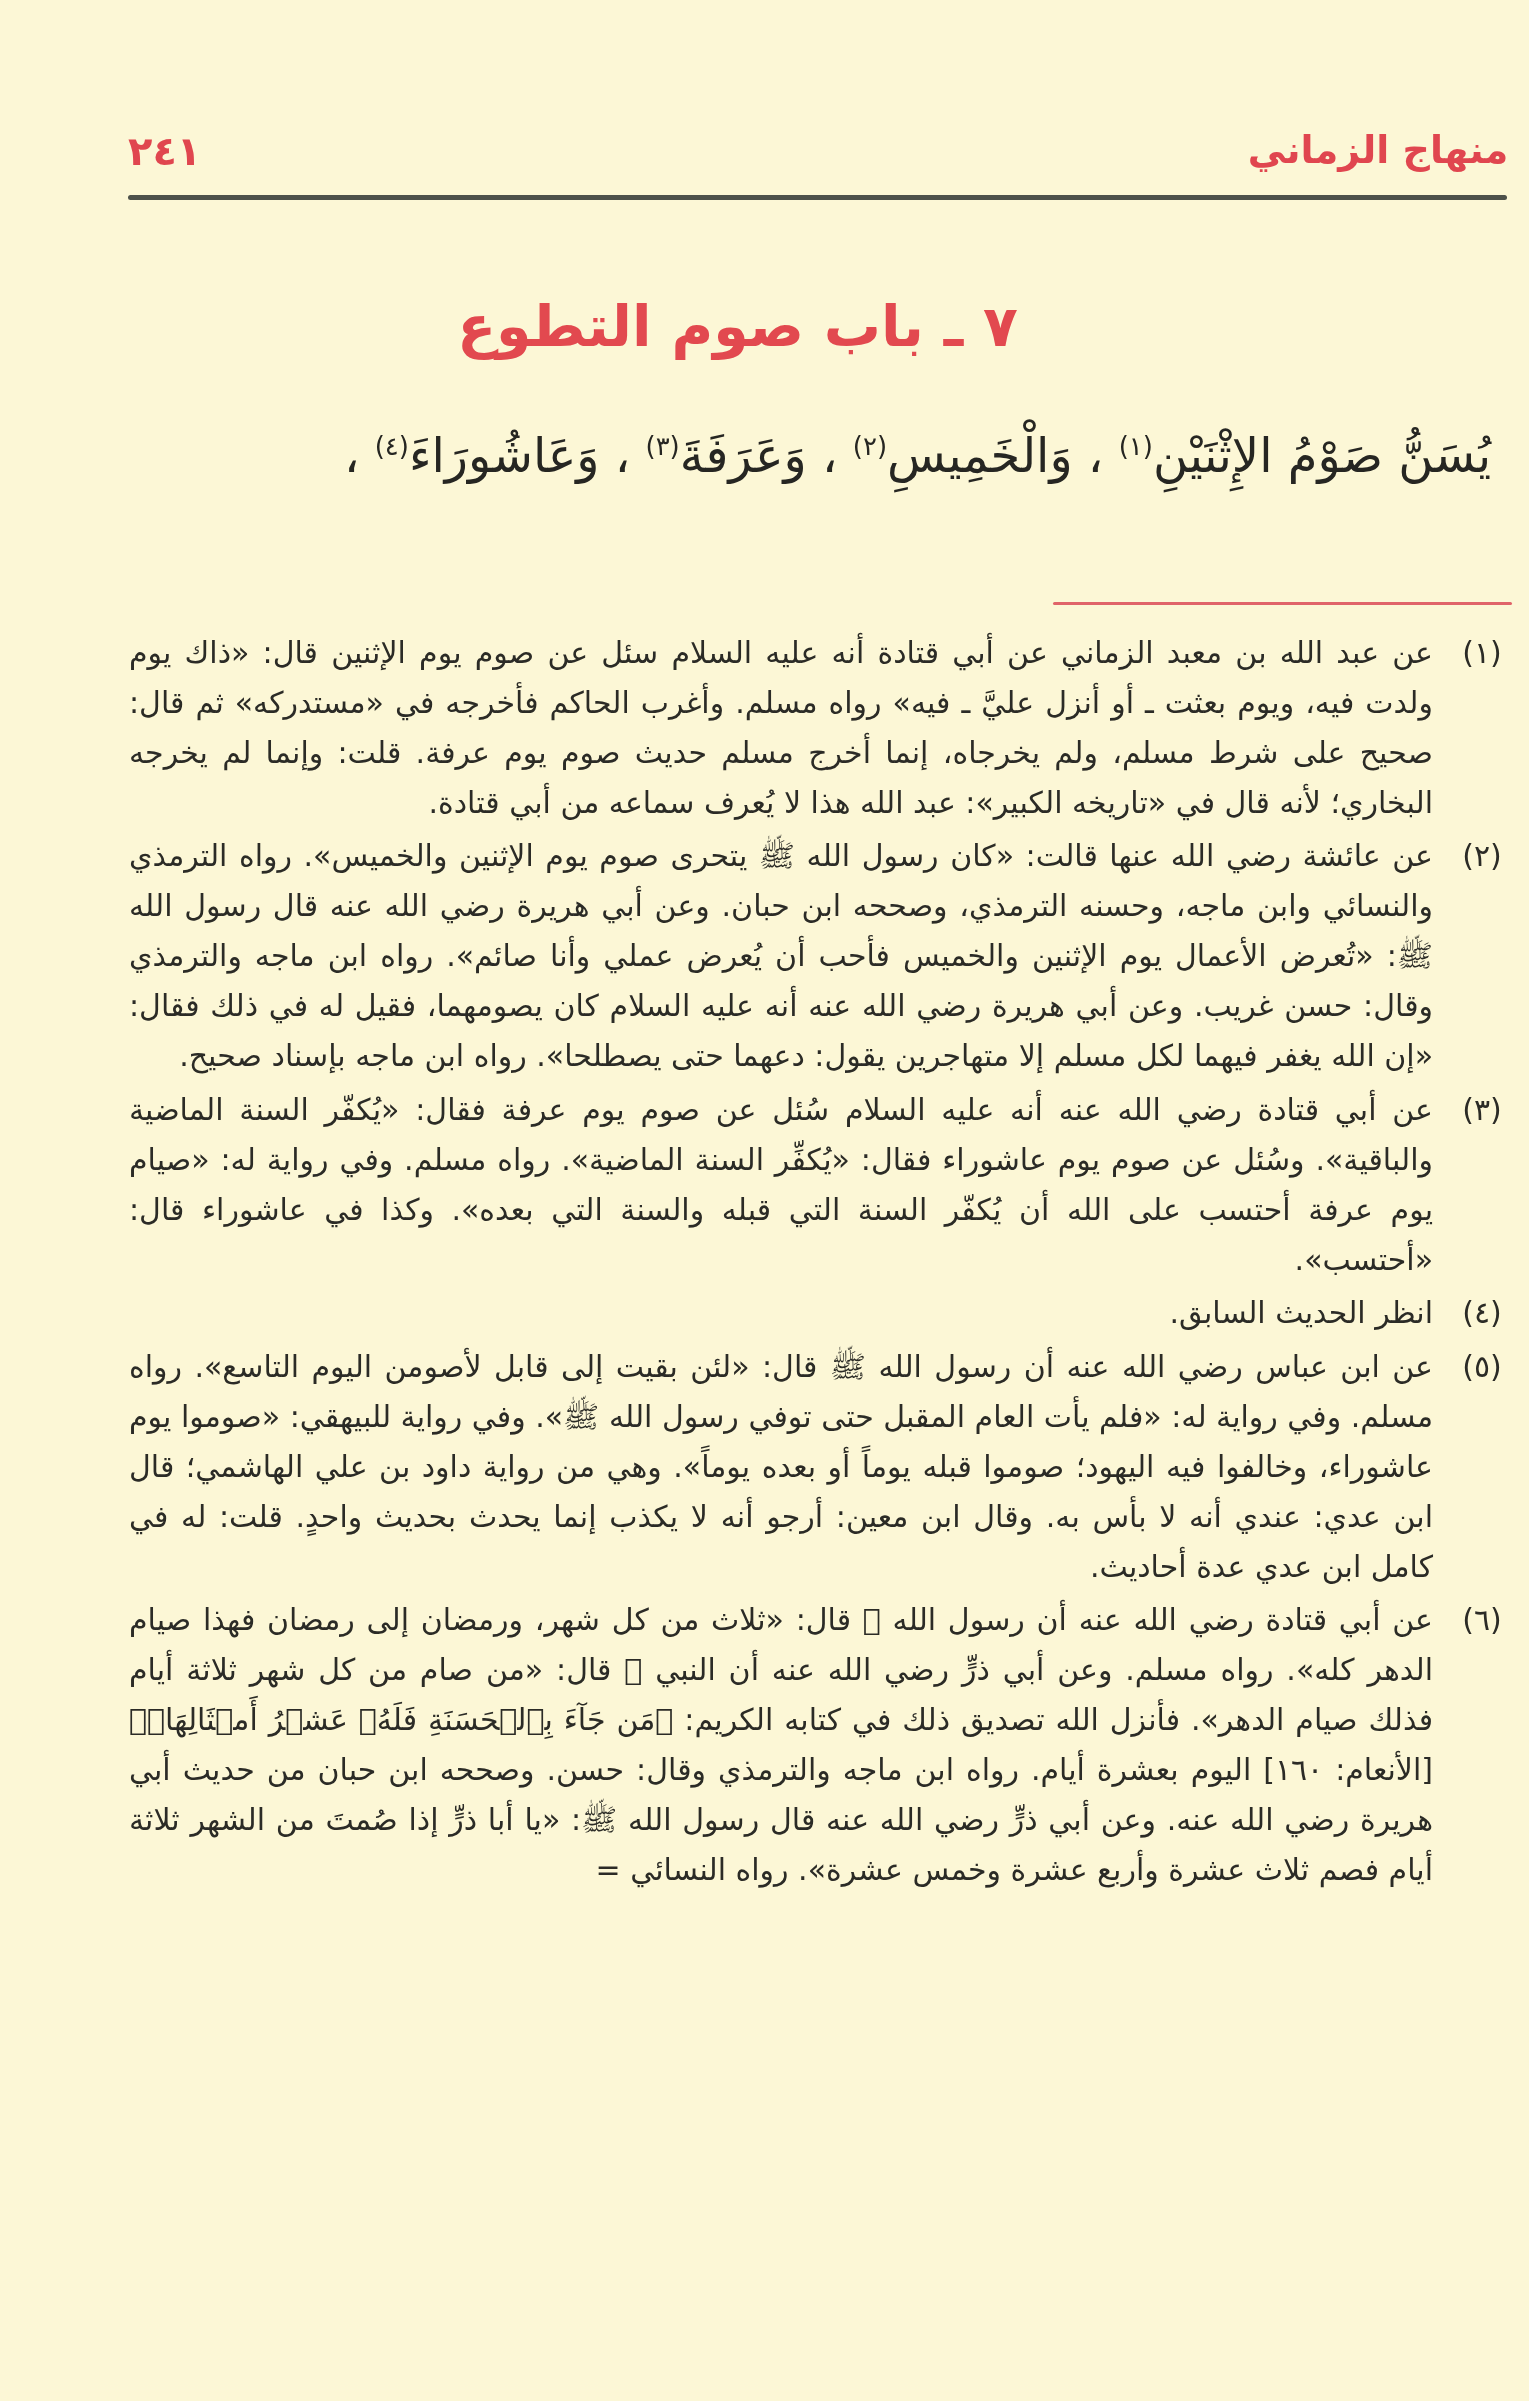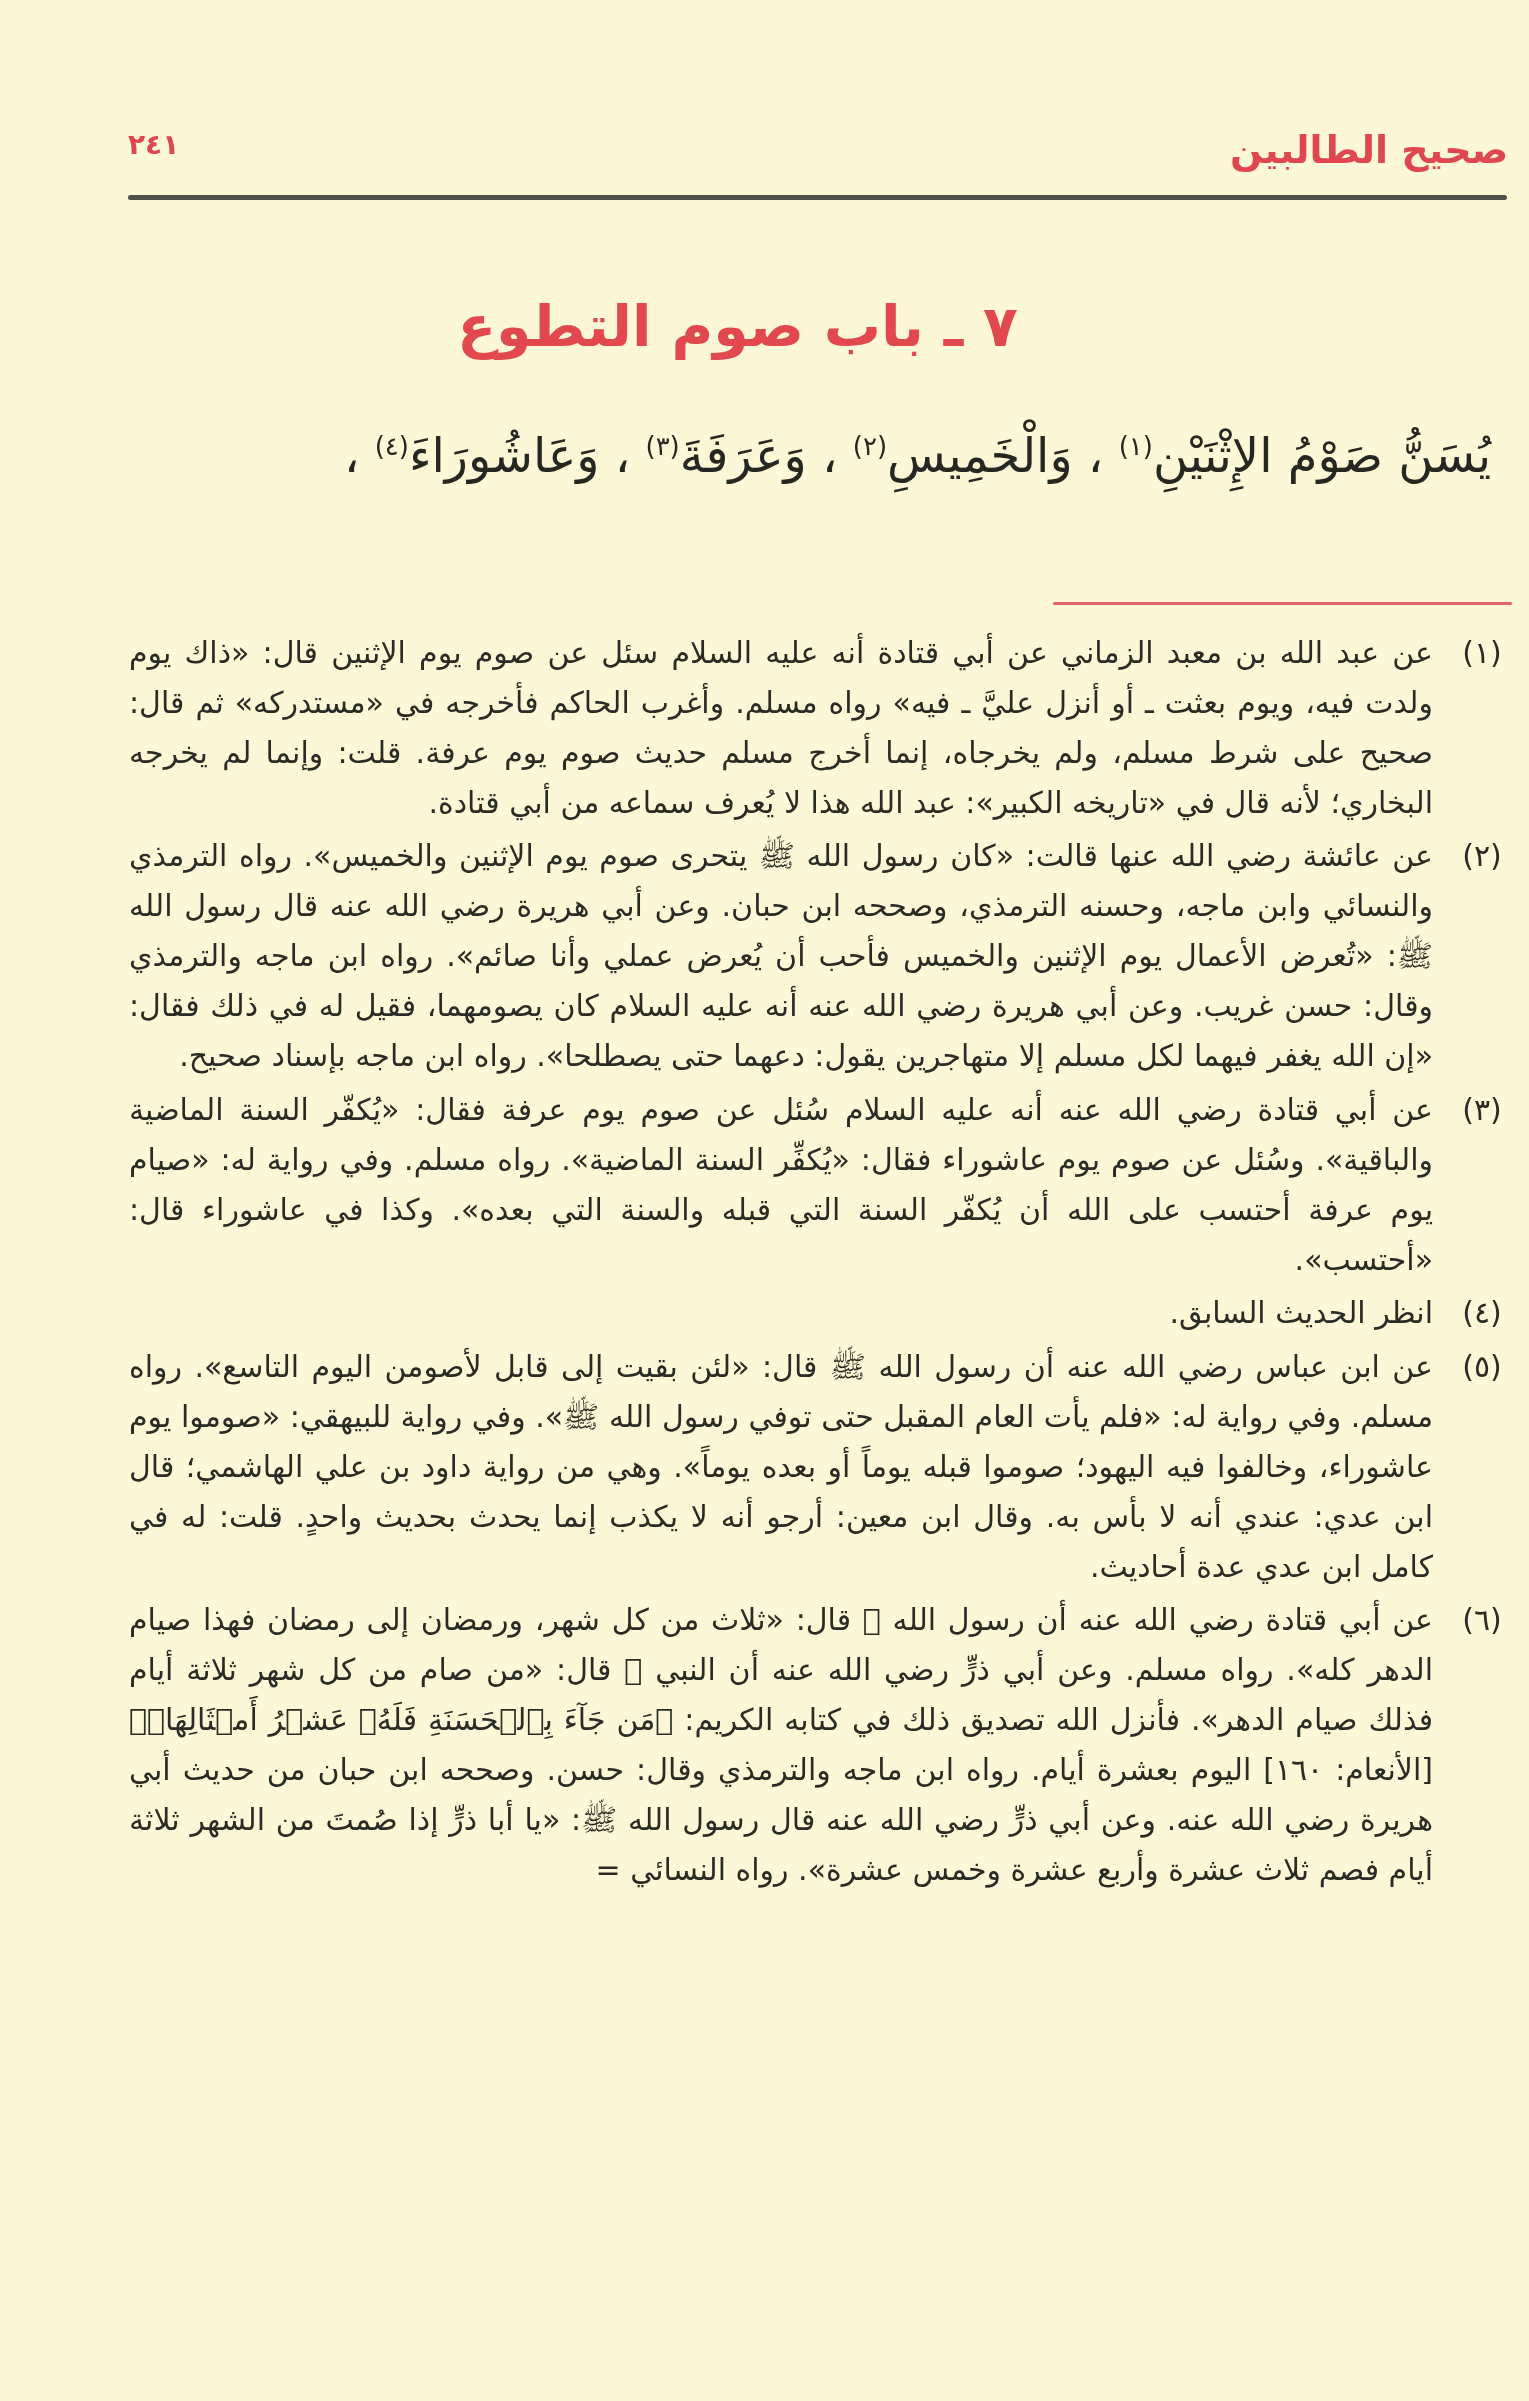--- a/index.html
+++ b/index.html
@@ -14,21 +14,21 @@
   .running-head {
     position:absolute; left:128px; right:20.7px; top:121px; height:69px;
     direction:rtl;
   }
   .book-title {
     position:absolute; right:0; top:6.9px;
     font-size:38px; font-weight:bold; color:#e0464f;
   }
   .page-number {
     position:absolute; left:0; top:6.9px;
-    font-size:28px; font-weight:bold; color:#e0464f;
+    font-size:40px; font-weight:bold; color:#e0464f;
   }
   .head-rule {
     position:absolute; left:128px; width:1379px; top:195px; height:5.2px;
     background:#4d514a; border-radius:2.6px;
   }
   .chapter-title {
     position:absolute; left:0; width:1475px; top:293px;
     text-align:center; direction:rtl;
     font-size:57px; font-weight:bold; color:#e2494f;
   }
@@ -53,21 +53,21 @@
     position:absolute; right:0; top:0; width:60px; text-align:center;
   }
   .note-text { display:block; }
 </style>
 </head>
 <body>
 
 <div class="page">
 
   <div class="running-head">
-    <span class="book-title">صحيح الطالبين</span>
+    <span class="book-title">منهاج الزماني</span>
     <span class="page-number">٢٤١</span>
   </div>
   <div class="head-rule"></div>
 
   <div class="chapter-title">٧ ـ باب صوم التطوع</div>
 
   <div class="matn">
     <span class="matn-line">
       <span>يُسَنُّ صَوْمُ الإِثْنَيْنِ</span><sup>(١)</sup>
       <span>، وَالْخَمِيسِ</span><sup>(٢)</sup>

